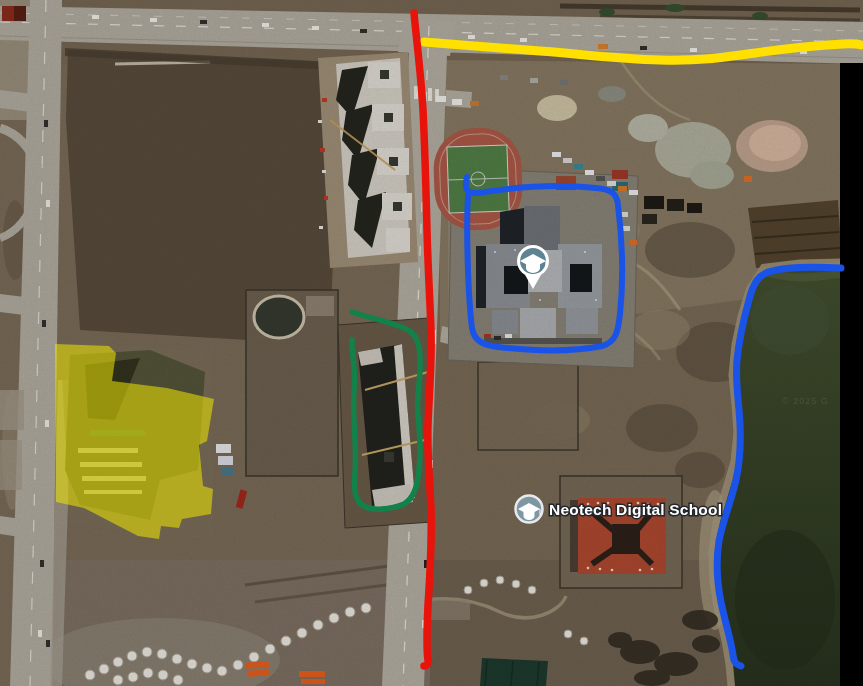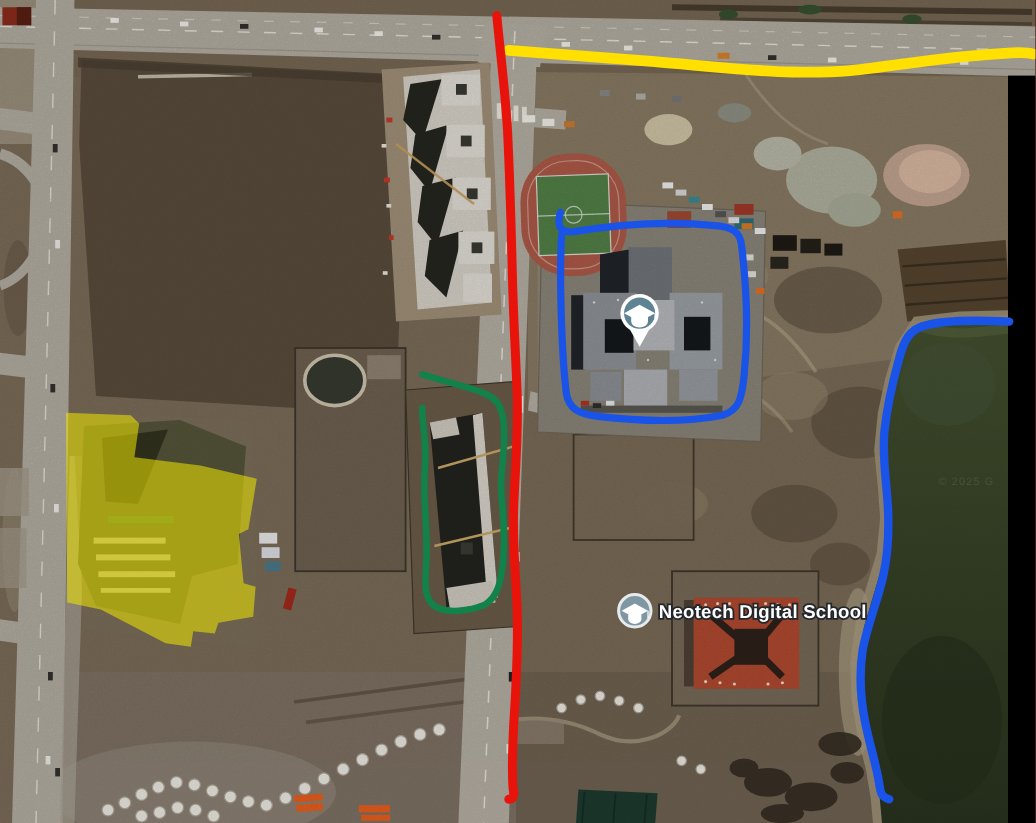--- a/index.html
+++ b/index.html
@@ -1,17 +1,17 @@
 <!DOCTYPE html>
 <html><head>
 <meta charset="utf-8">
 <style>
   html,body{margin:0;padding:0;background:#000;}
   body{width:863px;height:686px;overflow:hidden;font-family:"Liberation Sans",sans-serif;}
-  .stage{position:relative;width:863px;height:686px;background:#b91c1c;}
+  .stage{position:relative;width:863px;height:686px;background:#f0abfc;}
   svg{display:block;}
   .poi-text{font-family:"Liberation Sans",sans-serif;font-size:15.5px;font-weight:600;
             fill:#fff;stroke:#23272b;stroke-width:3px;paint-order:stroke;letter-spacing:.2px;}
   .wm{font-family:"Liberation Sans",sans-serif;font-size:9px;letter-spacing:1px;
       fill:#4a5838;opacity:.85;}
   .ann{fill:none;stroke-linecap:round;stroke-linejoin:round;}
   .hl{fill-opacity:.55;stroke:none;}
   .dash{stroke:#f2efe6;fill:none;}
 </style>
 </head>

